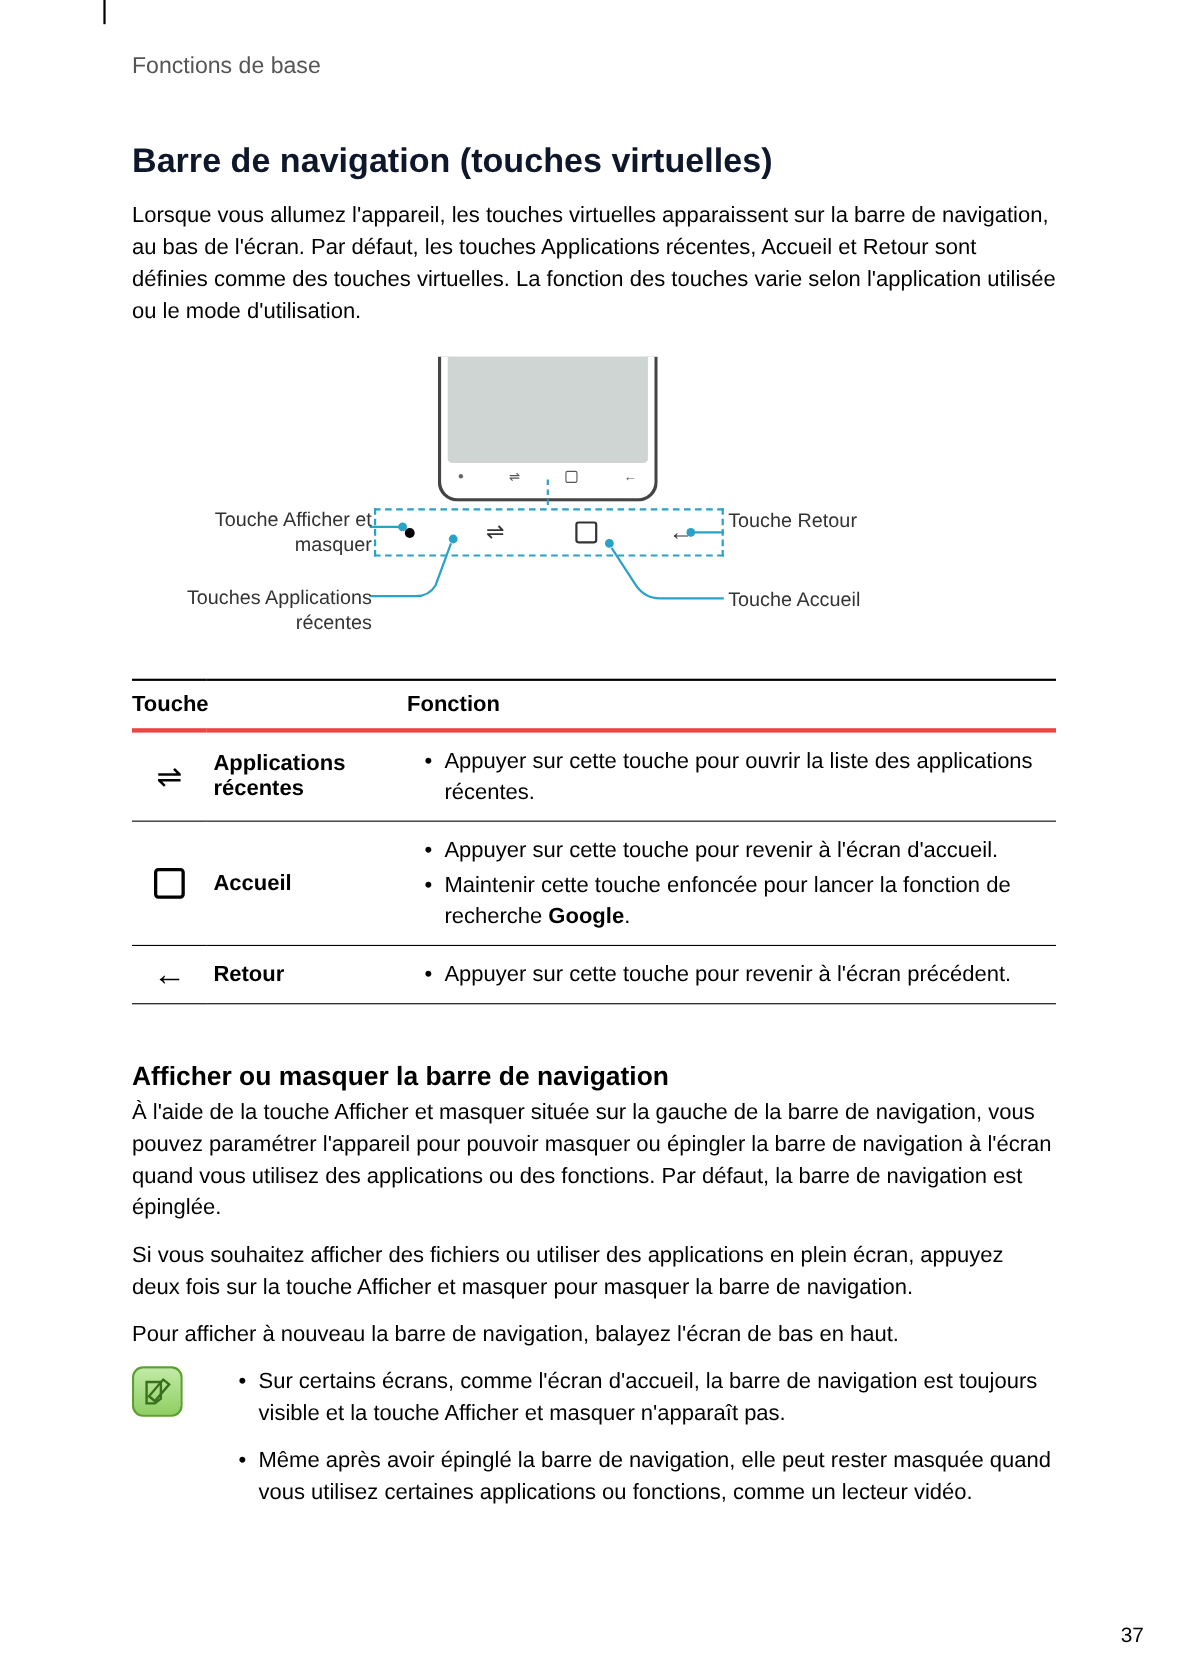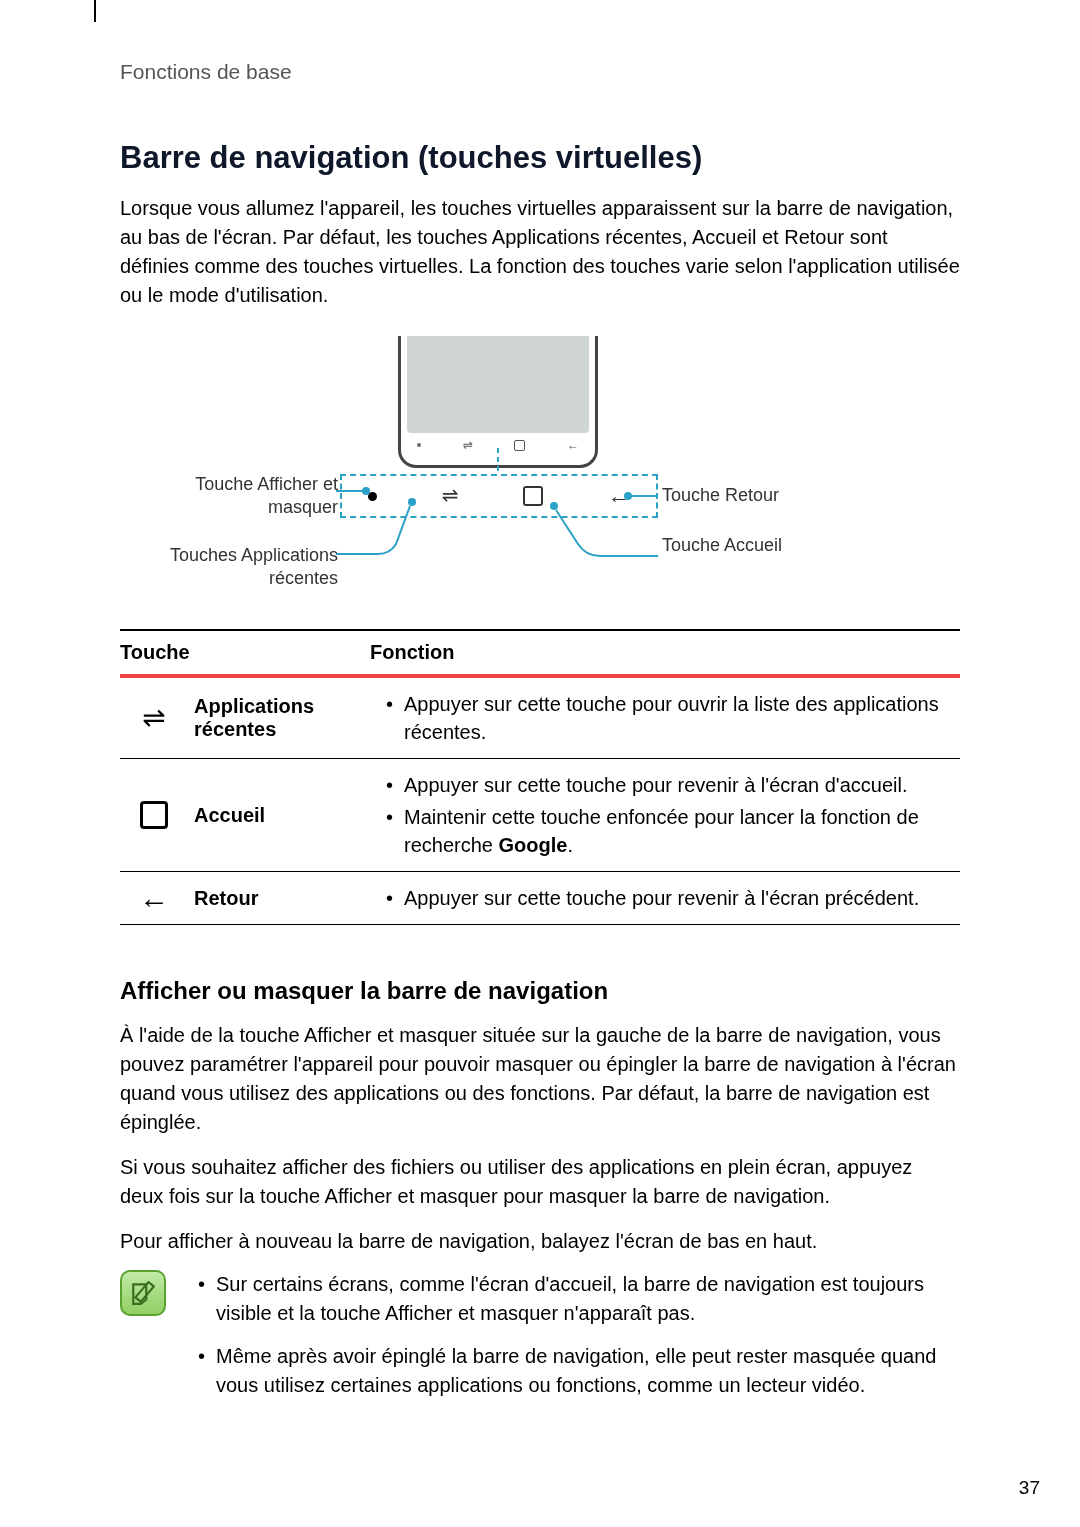--- a/index.html
+++ b/index.html
@@ -1,42 +1,42 @@
 <!DOCTYPE html>
 <html><head>
 <meta charset="utf-8">
 <style>
   html,body{margin:0;padding:0;background:#fff;font-family:"Segoe UI",Arial,Helvetica,sans-serif;color:#000;}
-  .page{width:1000px;min-height:1527px;margin:0 auto;position:relative;box-sizing:border-box;padding:60px 80px 0 80px;}
+  .page{width:1000px;min-height:1527px;margin:0 auto;position:relative;box-sizing:border-box;padding:48px 80px 0 80px;}
   .crop-mark{position:absolute;top:0;left:54px;width:2px;height:22px;background:#000;}
   .header{font-size:21px;color:#555;margin-bottom:56px;}
   .h1{font-size:31px;font-weight:700;color:#0f172a;margin:0 0 18px 0;}
   .body-text{font-size:20px;line-height:1.45;color:#000;}
-  .p{margin:16px 0 14px 0;}
+  .p{margin:4px 0 14px 0;}
   .diagram-wrap{display:flex;justify-content:center;margin:26px 0 28px 0;}
   .diagram{position:relative;width:720px;height:265px;}
   .phone{position:absolute;left:218px;top:0;width:200px;height:132px;border:3px solid #444;border-top:none;border-radius:0 0 18px 18px;background:#fff;box-sizing:border-box;}
   .phone-screen{position:absolute;left:6px;right:6px;top:0;bottom:32px;background:#cfd5d2;border-radius:0 0 4px 4px;}
   .phone-nav{position:absolute;left:6px;right:6px;bottom:10px;height:20px;display:flex;align-items:center;justify-content:space-between;padding:0 10px;}
   .mini-dot{width:4px;height:4px;border-radius:50%;background:#666;}
   .mini-recent{font-size:12px;color:#555;}
   .mini-home{width:9px;height:9px;border:1px solid #555;border-radius:2px;}
   .mini-back{font-size:12px;color:#555;}
   .zoom-box{position:absolute;left:160px;top:138px;width:318px;height:44px;border:2px dashed #2aa1c7;background:#fff;box-sizing:border-box;display:flex;align-items:center;justify-content:space-between;padding:0 26px;}
   .z-dot{width:9px;height:9px;border-radius:50%;background:#000;}
   .z-recent{font-size:20px;color:#333;position:relative;top:-1px;}
   .z-home{width:16px;height:16px;border:2px solid #333;border-radius:3px;}
   .z-back{font-size:22px;color:#333;}
   .callout{position:absolute;font-size:18px;color:#333;line-height:1.25;}
   .callout.right{text-align:left;}
   .callout.left{text-align:right;}
   .c1{left:-10px;top:137px;width:168px;} 
   .c2{left:-30px;top:208px;width:188px;} 
-  .c3{left:482px;top:148px;width:200px;} 
-  .c4{left:482px;top:198px;width:200px;} 
+  .c3{left:482px;top:138px;width:200px;} 
+  .c4{left:482px;top:210px;width:200px;} 
   .lead-svg{position:absolute;left:0;top:0;width:720px;height:265px;pointer-events:none;}
   .lead-svg line,.lead-svg path{stroke:#2aa1c7;stroke-width:2;fill:none;}
   .lead-svg .dash{stroke-dasharray:5 4;}
   .lead-dot{fill:#2aa1c7;}
 
   table.keys{width:100%;border-collapse:collapse;margin-top:4px;}
   table.keys th{font-weight:700;border-top:2px solid #000;border-bottom:4px solid #ef4444;padding:10px 8px 10px 0;font-size:20px;text-align:left;}
   table.keys td{border-bottom:1px solid #000;padding:10px 6px;font-size:20px;vertical-align:middle;}
   .icon-cell{width:56px;text-align:center;}
   .name-cell{width:170px;font-weight:700;}
@@ -46,21 +46,21 @@
   .ic-dot{display:inline-block;width:14px;height:14px;border-radius:50%;background:#000;}
   .ic-recent{display:inline-block;font-weight:400;font-size:28px;line-height:1;}
   .ic-home{display:inline-block;width:22px;height:22px;border:3px solid #000;border-radius:4px;vertical-align:middle;}
   .ic-back{display:inline-block;font-size:30px;line-height:1;}
 
   .h2{font-size:24px;font-weight:700;margin:52px 0 4px 0;}
   .note-block{display:flex;align-items:flex-start;gap:22px;margin-top:12px;}
   .note-icon{flex:none;width:42px;height:42px;border-radius:10px;display:flex;align-items:center;justify-content:center;border:2px solid #5aa12f;background:linear-gradient(180deg,#c2eaa6,#8fcf63);}
   .note-icon svg{width:26px;height:26px;}
   .note-list{margin:0;padding-left:28px;font-size:20px;line-height:1.45;}
-  .note-list li{margin-bottom:14px;}
+  .note-list li{margin-bottom:14px;margin-left:19px;}
   .note-list li::marker{content:"•  ";}
 
   .page-number{position:absolute;bottom:28px;left:0;right:0;text-align:right;font-size:19px;color:#000;}
 </style>
 </head>
 <body>
 
 <div class="page">
   <div class="crop-mark"></div>
 

